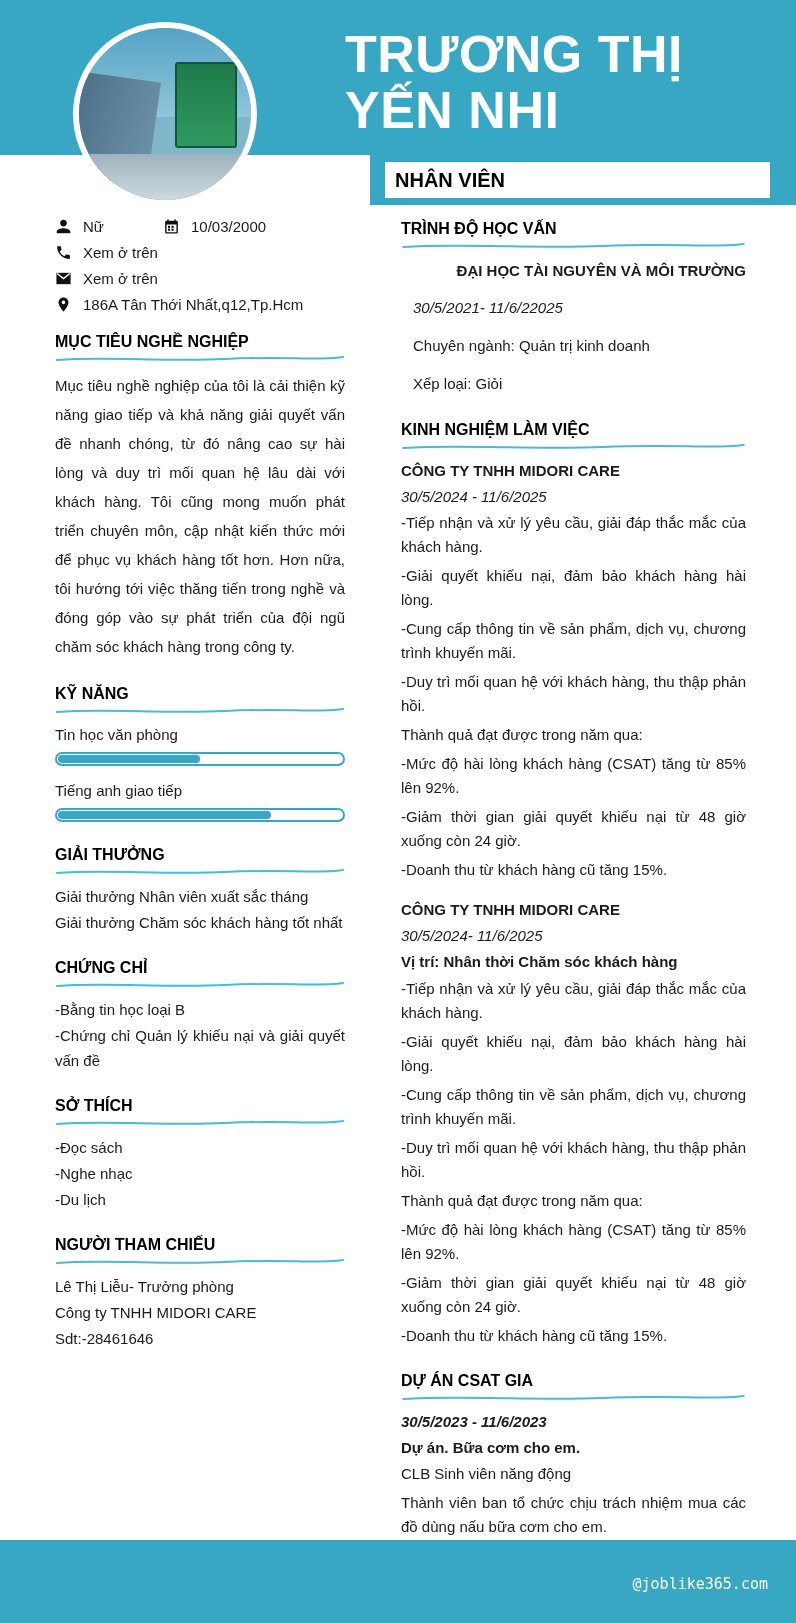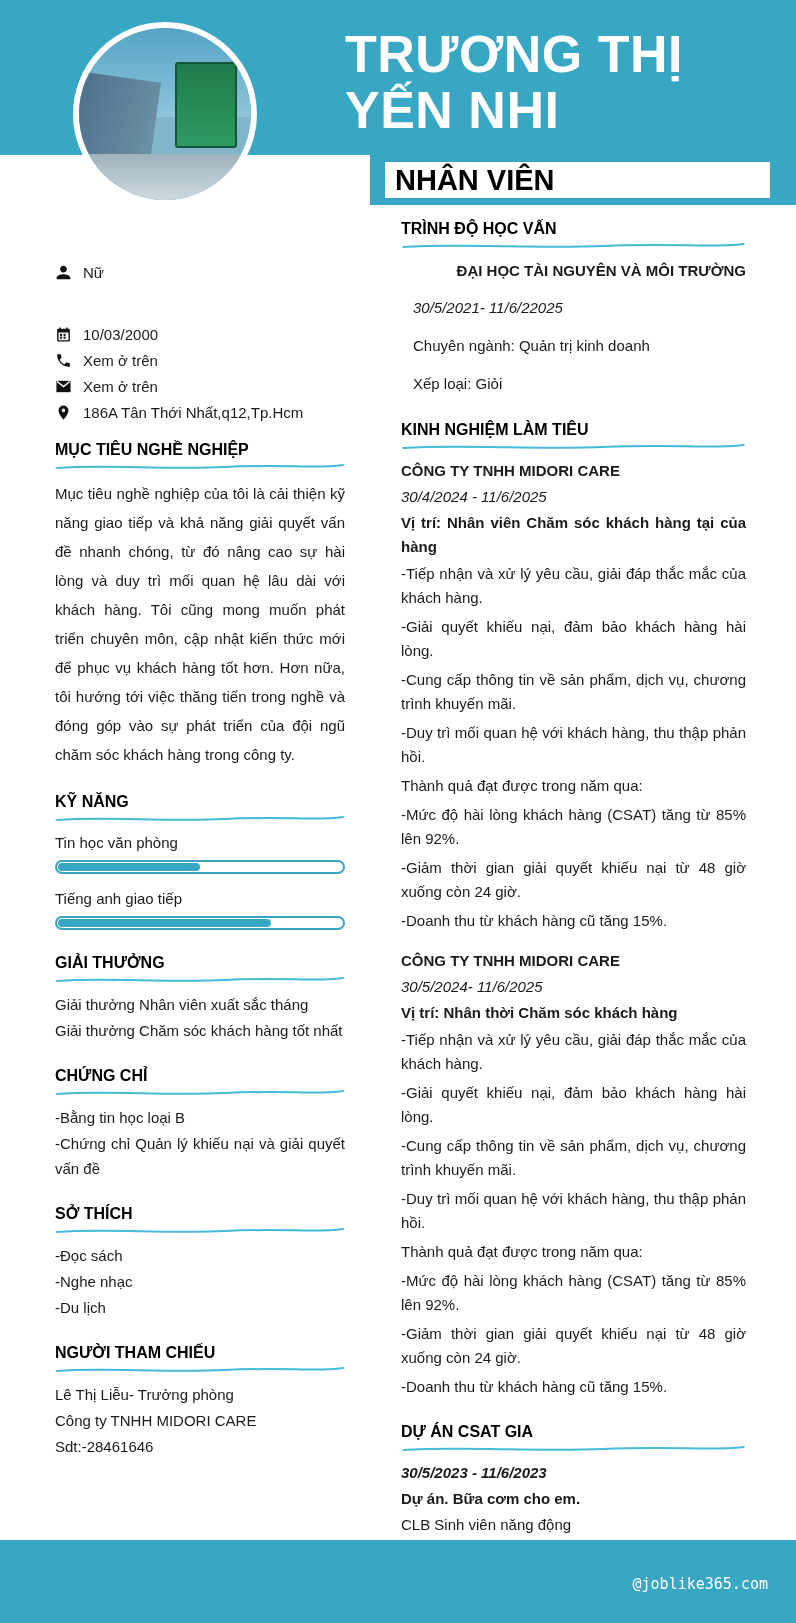--- a/index.html
+++ b/index.html
@@ -28,29 +28,29 @@
   .ph-wall{position:absolute;left:-14px;top:28%;width:52%;height:62%;background:linear-gradient(100deg,#4a6d86,#6d93a8);transform:rotate(8deg);}
   .ph-train{position:absolute;right:8%;top:20%;width:36%;height:50%;background:linear-gradient(#1f7a4b,#2e9a60);border:2px solid #16543a;border-radius:3px;}
   .ph-ground{position:absolute;left:0;bottom:0;right:0;height:27%;background:linear-gradient(#9fb3bd,#cdd9df);}
   
   .band{display:flex;height:50px;}
   .band-left{width:370px;background:#fff;}
   .band-right{flex:1;background:var(--accent);display:flex;align-items:center;}
   .title-box{
     flex:1;height:36px;margin:0 26px 0 15px;background:#fff;
     display:flex;align-items:center;padding-left:10px;
-    font-size:29px;font-weight:bold;color:#000;
+    font-size:20px;font-weight:bold;color:#000;
   }
   
   .cols{display:flex;align-items:flex-start;padding:13px 50px 0 55px;gap:56px;}
   .left-col{width:290px;flex:0 0 290px;}
   .right-col{flex:1;min-width:0;}
   
   .contact{margin-bottom:4px;}
-  .c-row{display:flex;margin-bottom:9px;flex-direction:column;}
+  .c-row{display:flex;align-items:center;margin-bottom:9px;}
   .c-item{display:flex;align-items:center;gap:11px;}
   .c-item.gender{width:108px;flex:0 0 108px;}
   .c-icon{width:17px;height:17px;flex:0 0 17px;display:block;fill:#111;}
   
   .sec h2{font-size:16px;font-weight:bold;margin:24px 0 3px;color:#000;}
   .sec.first h2{margin-top:20px;}
   .right-col .sec.first h2{margin-top:2px;}
   .squiggle{display:block;width:100%;height:9px;margin-bottom:8px;}
   .squiggle path{stroke:var(--accent-light);stroke-width:2;fill:none;stroke-linecap:round;}
   .p-just{text-align:justify;margin:0 0 5px;line-height:24px;}
@@ -238,29 +238,28 @@
         <svg class="squiggle" viewBox="0 0 290 9" preserveAspectRatio="none">
             <path d="M2 6 C 50 2, 110 8, 170 5 S 260 7, 288 3"></path>
           </svg>
         <p class="edu-school bold">ĐẠI HỌC TÀI NGUYÊN VÀ MÔI TRƯỜNG</p>
         <p class="edu-line italic">30/5/2021- 11/6/22025</p>
         <p class="edu-line">Chuyên ngành: Quản trị kinh doanh</p>
         <p class="edu-line">Xếp loại: Giỏi</p>
       </section>
 
       <section class="sec">
-        <h2>KINH NGHIỆM LÀM TIÊU</h2>
+        <h2>KINH NGHIỆM LÀM VIỆC</h2>
         <svg class="squiggle" viewBox="0 0 290 9" preserveAspectRatio="none">
             <path d="M2 6 C 50 2, 110 8, 170 5 S 260 7, 288 3"></path>
           </svg>
 
         <div class="job">
           <p class="job-company bold">CÔNG TY TNHH MIDORI CARE</p>
-          <p class="job-dates italic">30/4/2024 - 11/6/2025</p>
-          <p class="job-pos bold p-just">Vị trí: Nhân viên Chăm sóc khách hàng tại của hàng</p>
+          <p class="job-dates italic">30/5/2024 - 11/6/2025</p>
           <div>
 
           <p class="p-just">-Tiếp nhận và xử lý yêu cầu, giải đáp thắc mắc của khách hàng.</p>
               <p class="p-just">-Giải quyết khiếu nại, đảm bảo khách hàng hài lòng.</p>
               <p class="p-just">-Cung cấp thông tin về sản phẩm, dịch vụ, chương trình khuyến mãi.</p>
               <p class="p-just">-Duy trì mối quan hệ với khách hàng, thu thập phản hồi.</p>
               <p class="p-just">Thành quả đạt được trong năm qua:</p>
               <p class="p-just">-Mức độ hài lòng khách hàng (CSAT) tăng từ 85% lên 92%.</p>
               <p class="p-just">-Giảm thời gian giải quyết khiếu nại từ 48 giờ xuống còn 24 giờ.</p>
               <p class="p-just">-Doanh thu từ khách hàng cũ tăng 15%.</p>

